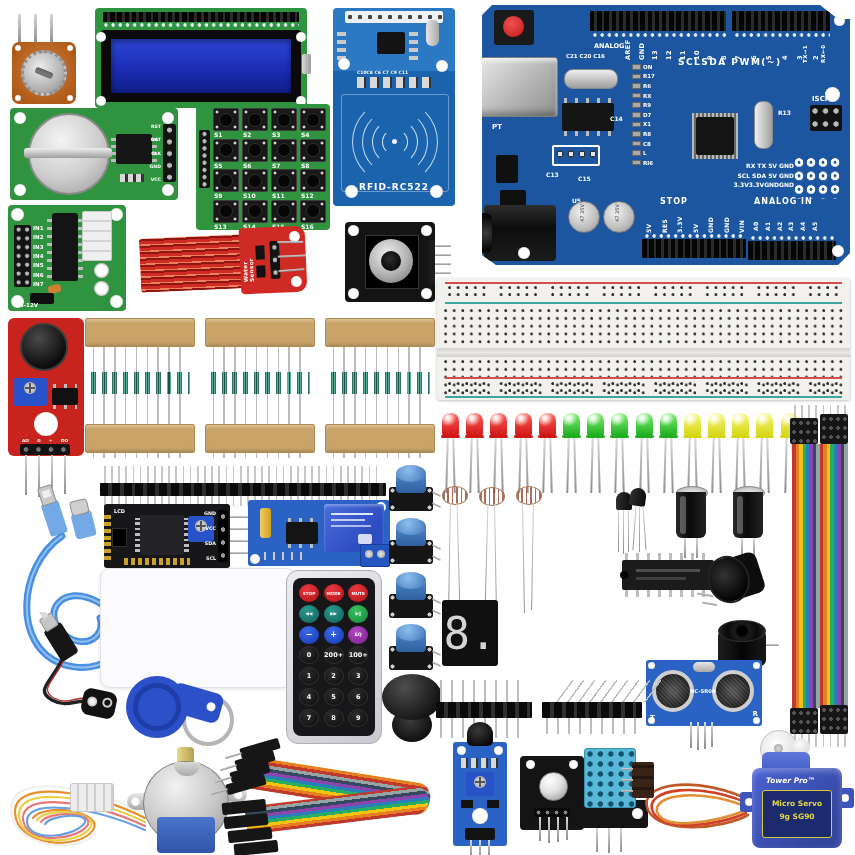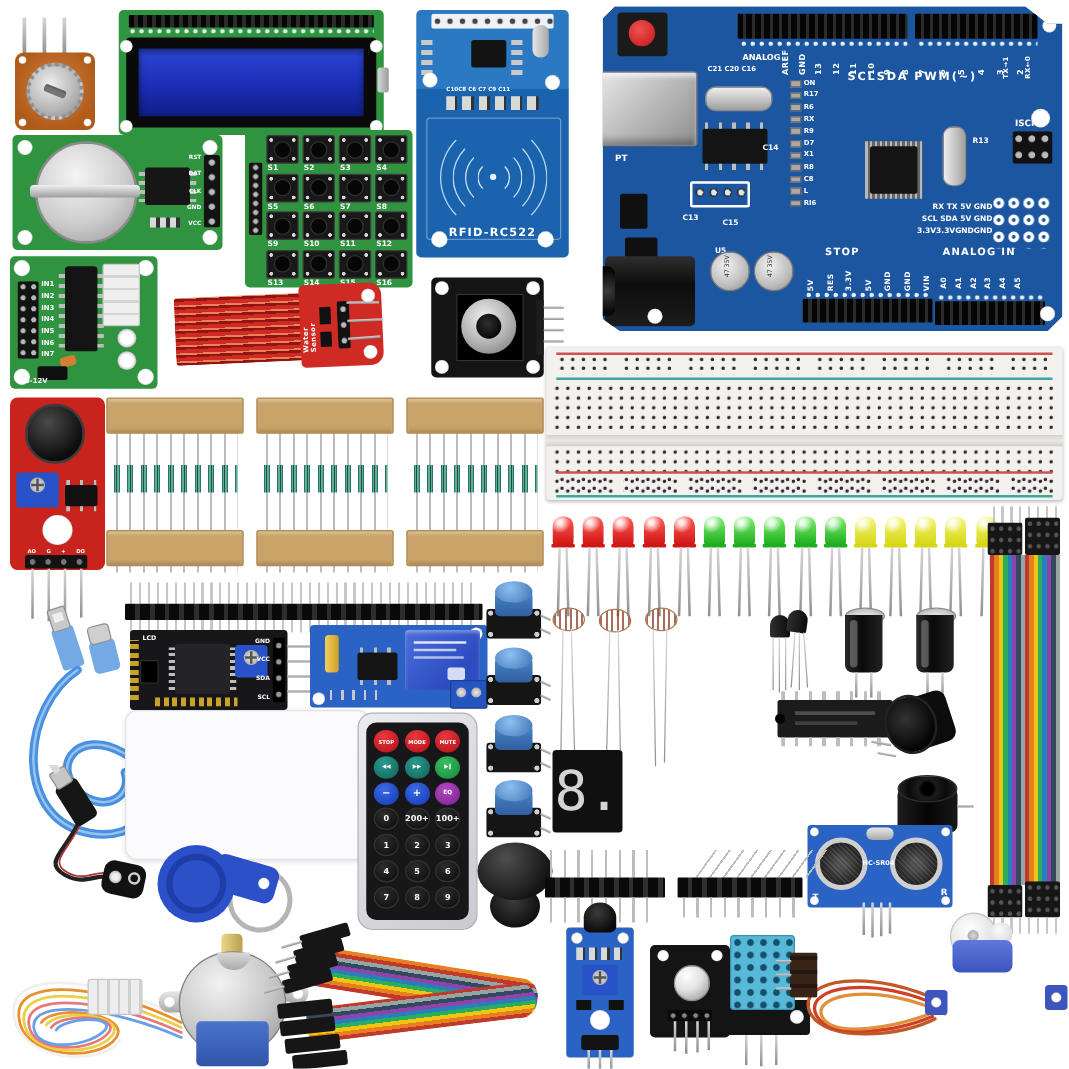--- a/index.html
+++ b/index.html
@@ -999,15 +999,22 @@
       <div class="a" style="left:13px;top:13px;width:9px;height:9px;border-radius:50%;background:radial-gradient(#d9d9d9,#9a9a9a);"></div>
     </div>
     <div class="a" style="left:44px;top:8px;width:18px;height:18px;border-radius:50%;background:radial-gradient(circle at 40% 35%,#fcfcfc,#cfcfcf);"></div>
     <div class="a" style="left:14px;top:22px;width:48px;height:26px;background:linear-gradient(#5e78dc,#3c55be);border-radius:6px;"></div>
     <div class="a" style="left:-8px;top:62px;width:18px;height:20px;background:#3e55be;border-radius:3px;">
         <div class="hole" style="left:5px;top:6px;width:8px;height:8px;"></div>
       </div>
     <div class="a" style="left:88px;top:58px;width:18px;height:20px;background:#3e55be;border-radius:3px;">
         <div class="hole" style="left:5px;top:6px;width:8px;height:8px;"></div>
       </div>
+    <div class="a" style="left:4px;top:38px;width:90px;height:80px;background:linear-gradient(135deg,#4a62d4,#32469e 80%);border-radius:8px;box-shadow:inset 0 3px 6px rgba(255,255,255,.3);">
+      <span class="wtxt" style="left:14px;top:8px;font-size:7.5px;font-style:italic;">Tower Pro™</span>
+      <div class="a" style="left:10px;top:22px;width:68px;height:46px;background:#1c2a6e;border:1.5px solid #d8c840;border-radius:3px;">
+        <div style="color:#e8d840;font-size:7.5px;font-weight:bold;text-align:center;margin-top:8px;">Micro Servo</div>
+        <div style="color:#e8d840;font-size:7.5px;font-weight:bold;text-align:center;margin-top:4px;">9g  SG90</div>
+      </div>
+    </div>
   </div>
 
 </div>
 
 </body></html>

